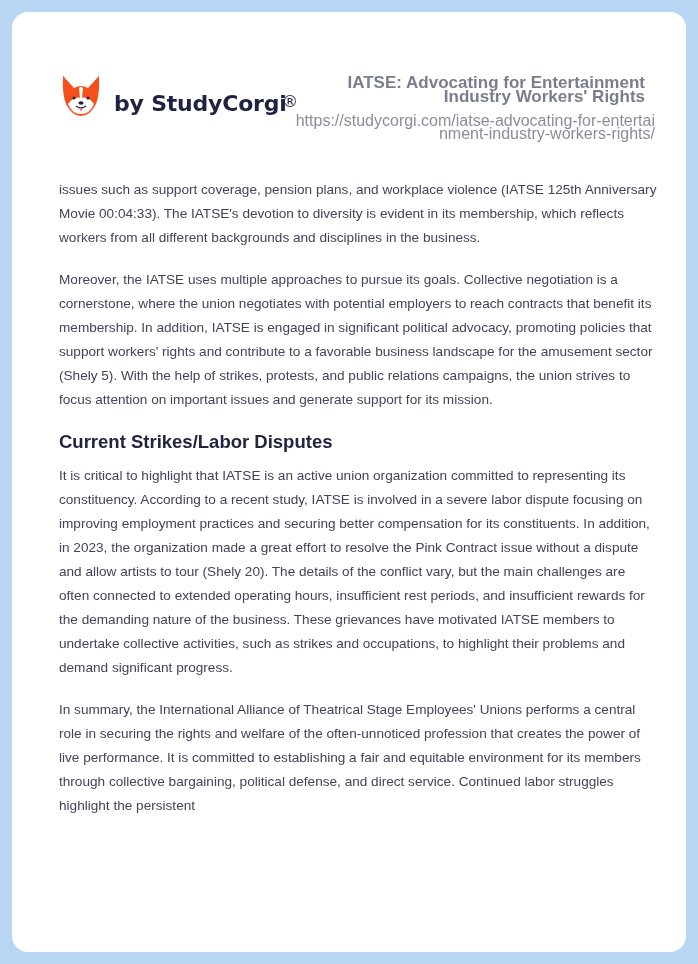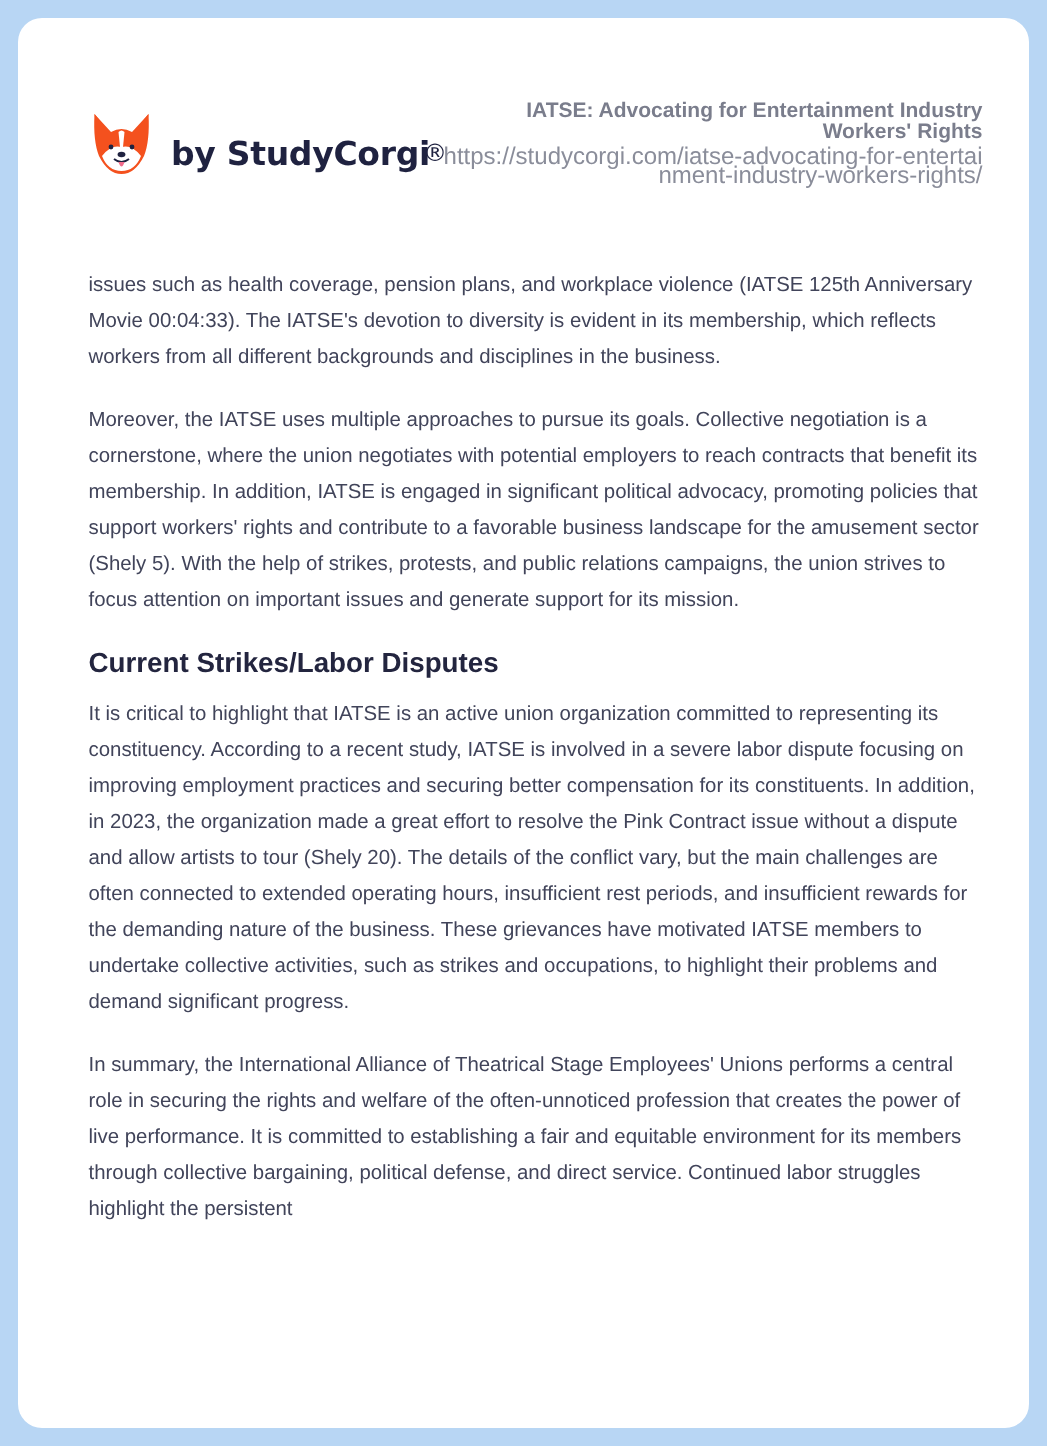--- a/index.html
+++ b/index.html
@@ -61,25 +61,25 @@
       font-family: "DejaVu Sans", sans-serif;
     }
     .meta {
       position: absolute;
       right: 31px;
       top: 54px;
       width: 360px;
       text-align: right;
     }
     .meta-title {
-      font-size: 14px;
+      font-size: 17px;
       font-weight: bold;
       color: #7a7d8c;
       line-height: 14px;
-      margin: 0;
+      margin: 10px;
     }
     .meta-url {
       display: block;
       margin-top: 4px;
       font-size: 16px;
       color: #8a8d9a;
       line-height: 13px;
       text-decoration: none;
       word-break: break-all;
     }
@@ -134,21 +134,21 @@
       <span class="logo-reg">®</span>
     </a>
 
     <div class="meta">
       <p class="meta-title">IATSE: Advocating for Entertainment Industry Workers' Rights</p>
       <a class="meta-url">https://studycorgi.com/iatse-advocating-for-entertainment-industry-workers-rights/</a>
     </div>
   </div>
 
   <div class="content">
-    <p>issues such as health coverage, pension plans, and workplace violence (IATSE 125th Anniversary Movie 00:04:33). The IATSE's devotion to diversity is evident in its membership, which reflects workers from all different backgrounds and disciplines in the business.</p>
+    <p>issues such as support coverage, pension plans, and workplace violence (IATSE 125th Anniversary Movie 00:04:33). The IATSE's devotion to diversity is evident in its membership, which reflects workers from all different backgrounds and disciplines in the business.</p>
     <p>Moreover, the IATSE uses multiple approaches to pursue its goals. Collective negotiation is a cornerstone, where the union negotiates with potential employers to reach contracts that benefit its membership. In addition, IATSE is engaged in significant political advocacy, promoting policies that support workers' rights and contribute to a favorable business landscape for the amusement sector (Shely 5). With the help of strikes, protests, and public relations campaigns, the union strives to focus attention on important issues and generate support for its mission.</p>
 
     <h2>Current Strikes/Labor Disputes</h2>
     <p>It is critical to highlight that IATSE is an active union organization committed to representing its constituency. According to a recent study, IATSE is involved in a severe labor dispute focusing on improving employment practices and securing better compensation for its constituents. In addition, in 2023, the organization made a great effort to resolve the Pink Contract issue without a dispute and allow artists to tour (Shely 20). The details of the conflict vary, but the main challenges are often connected to extended operating hours, insufficient rest periods, and insufficient rewards for the demanding nature of the business. These grievances have motivated IATSE members to undertake collective activities, such as strikes and occupations, to highlight their problems and demand significant progress.</p>
 
     <p>In summary, the International Alliance of Theatrical Stage Employees' Unions performs a central role in securing the rights and welfare of the often-unnoticed profession that creates the power of live performance. It is committed to establishing a fair and equitable environment for its members through collective bargaining, political defense, and direct service. Continued labor struggles highlight the persistent</p>
   </div>
 
 </div>
 

